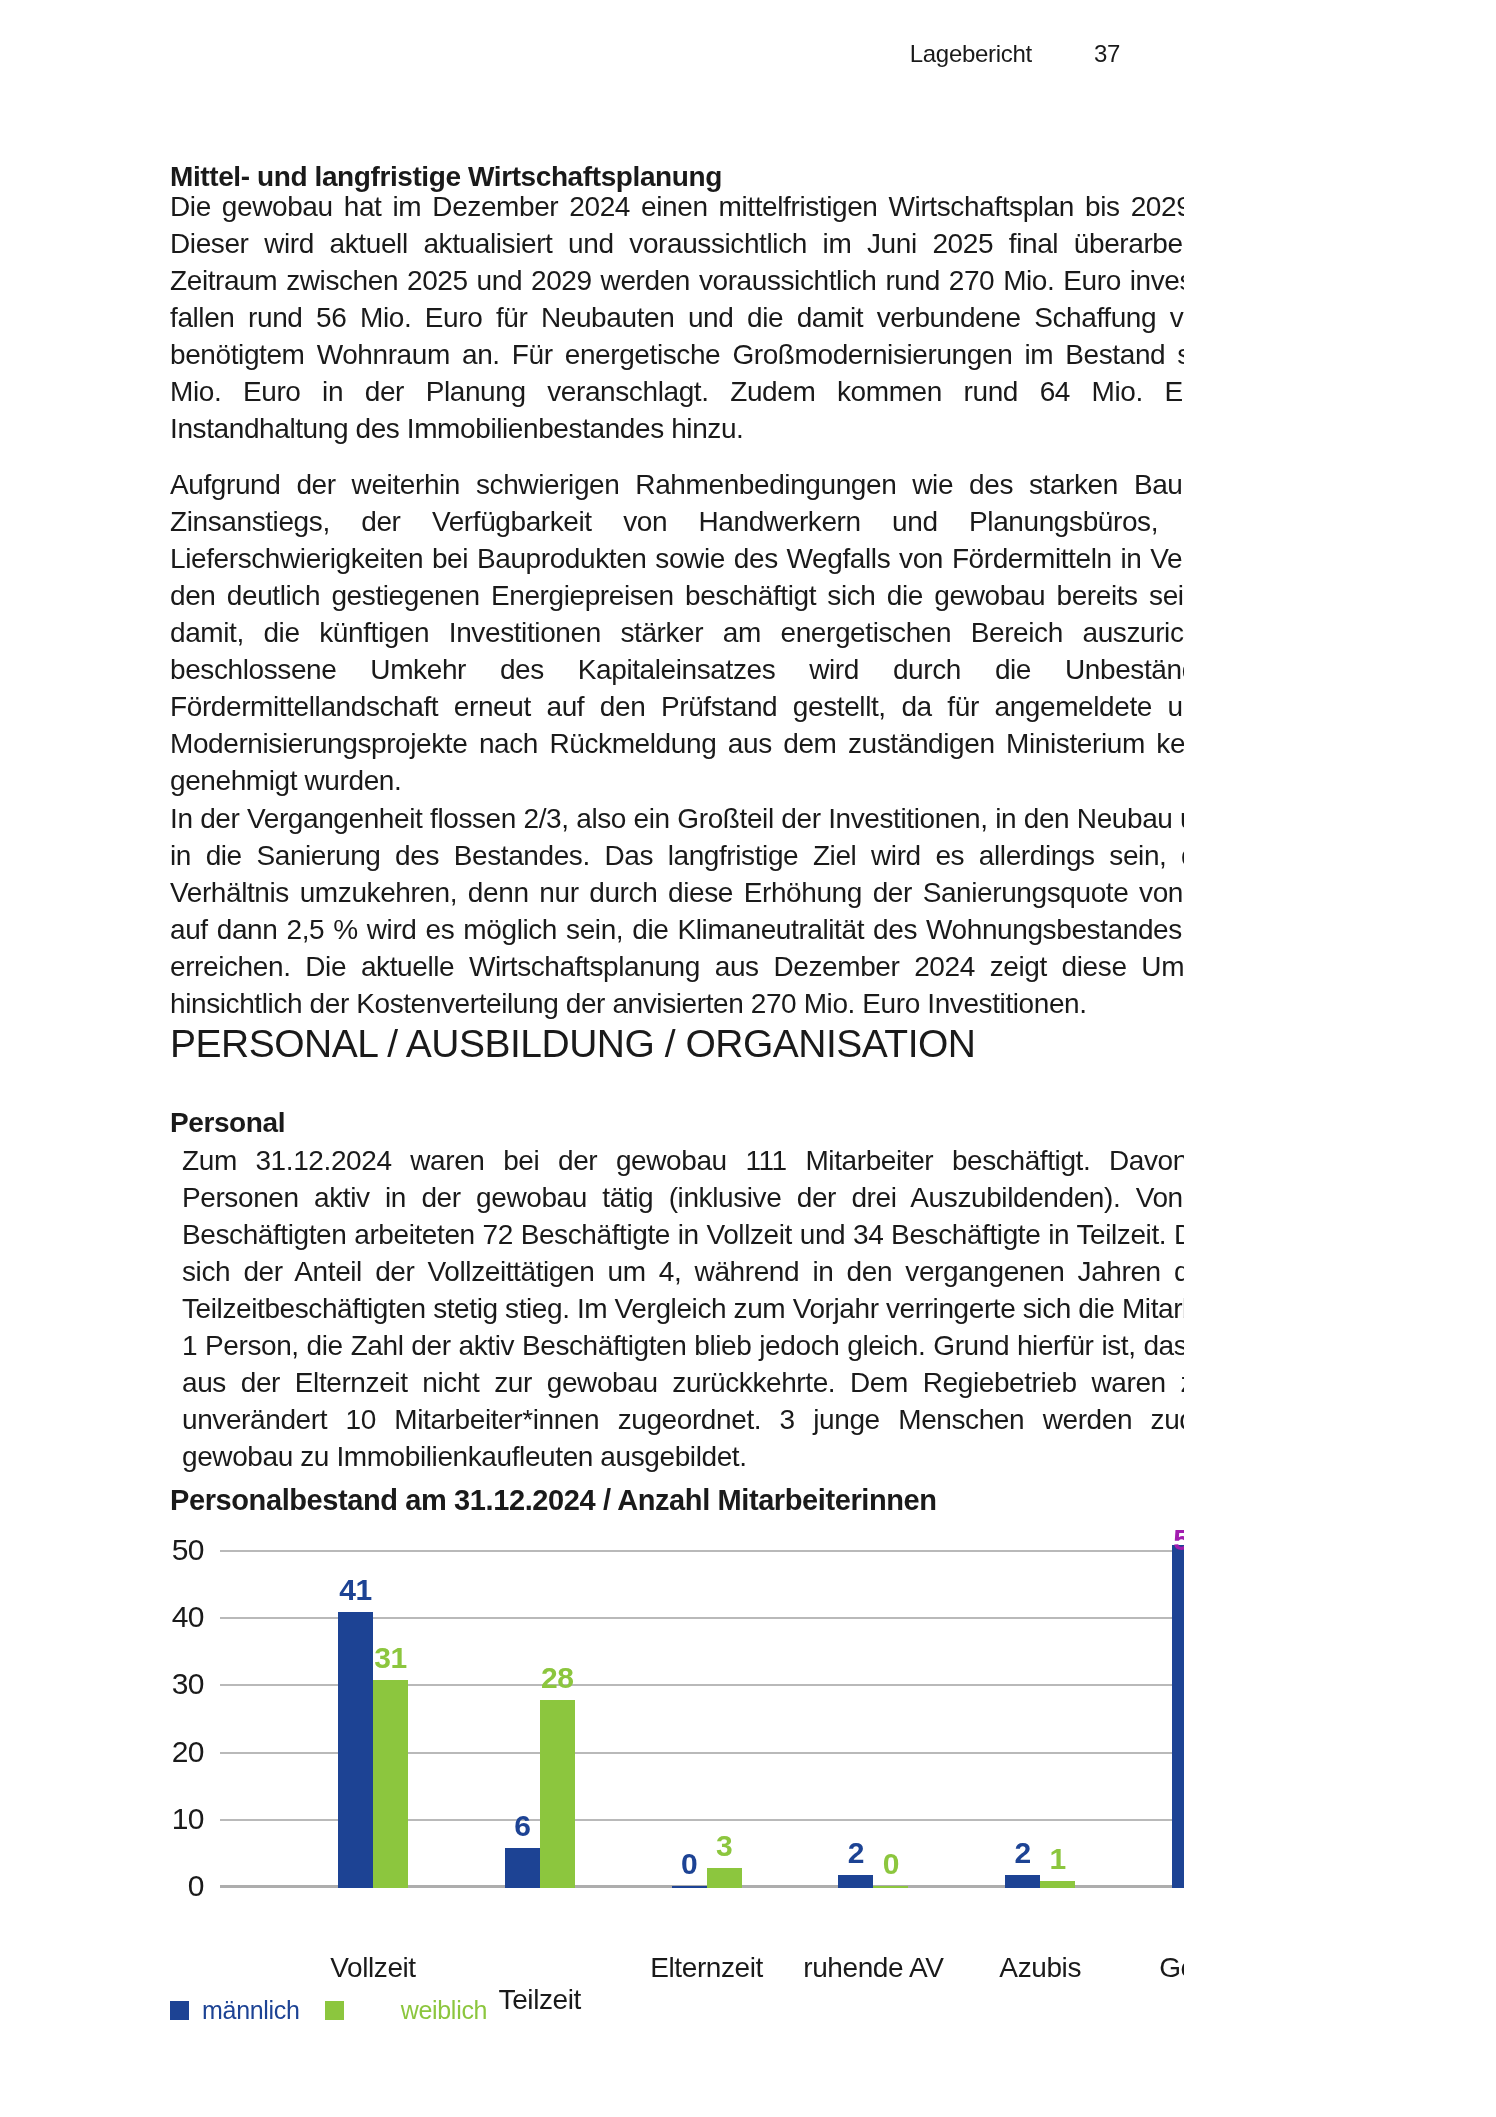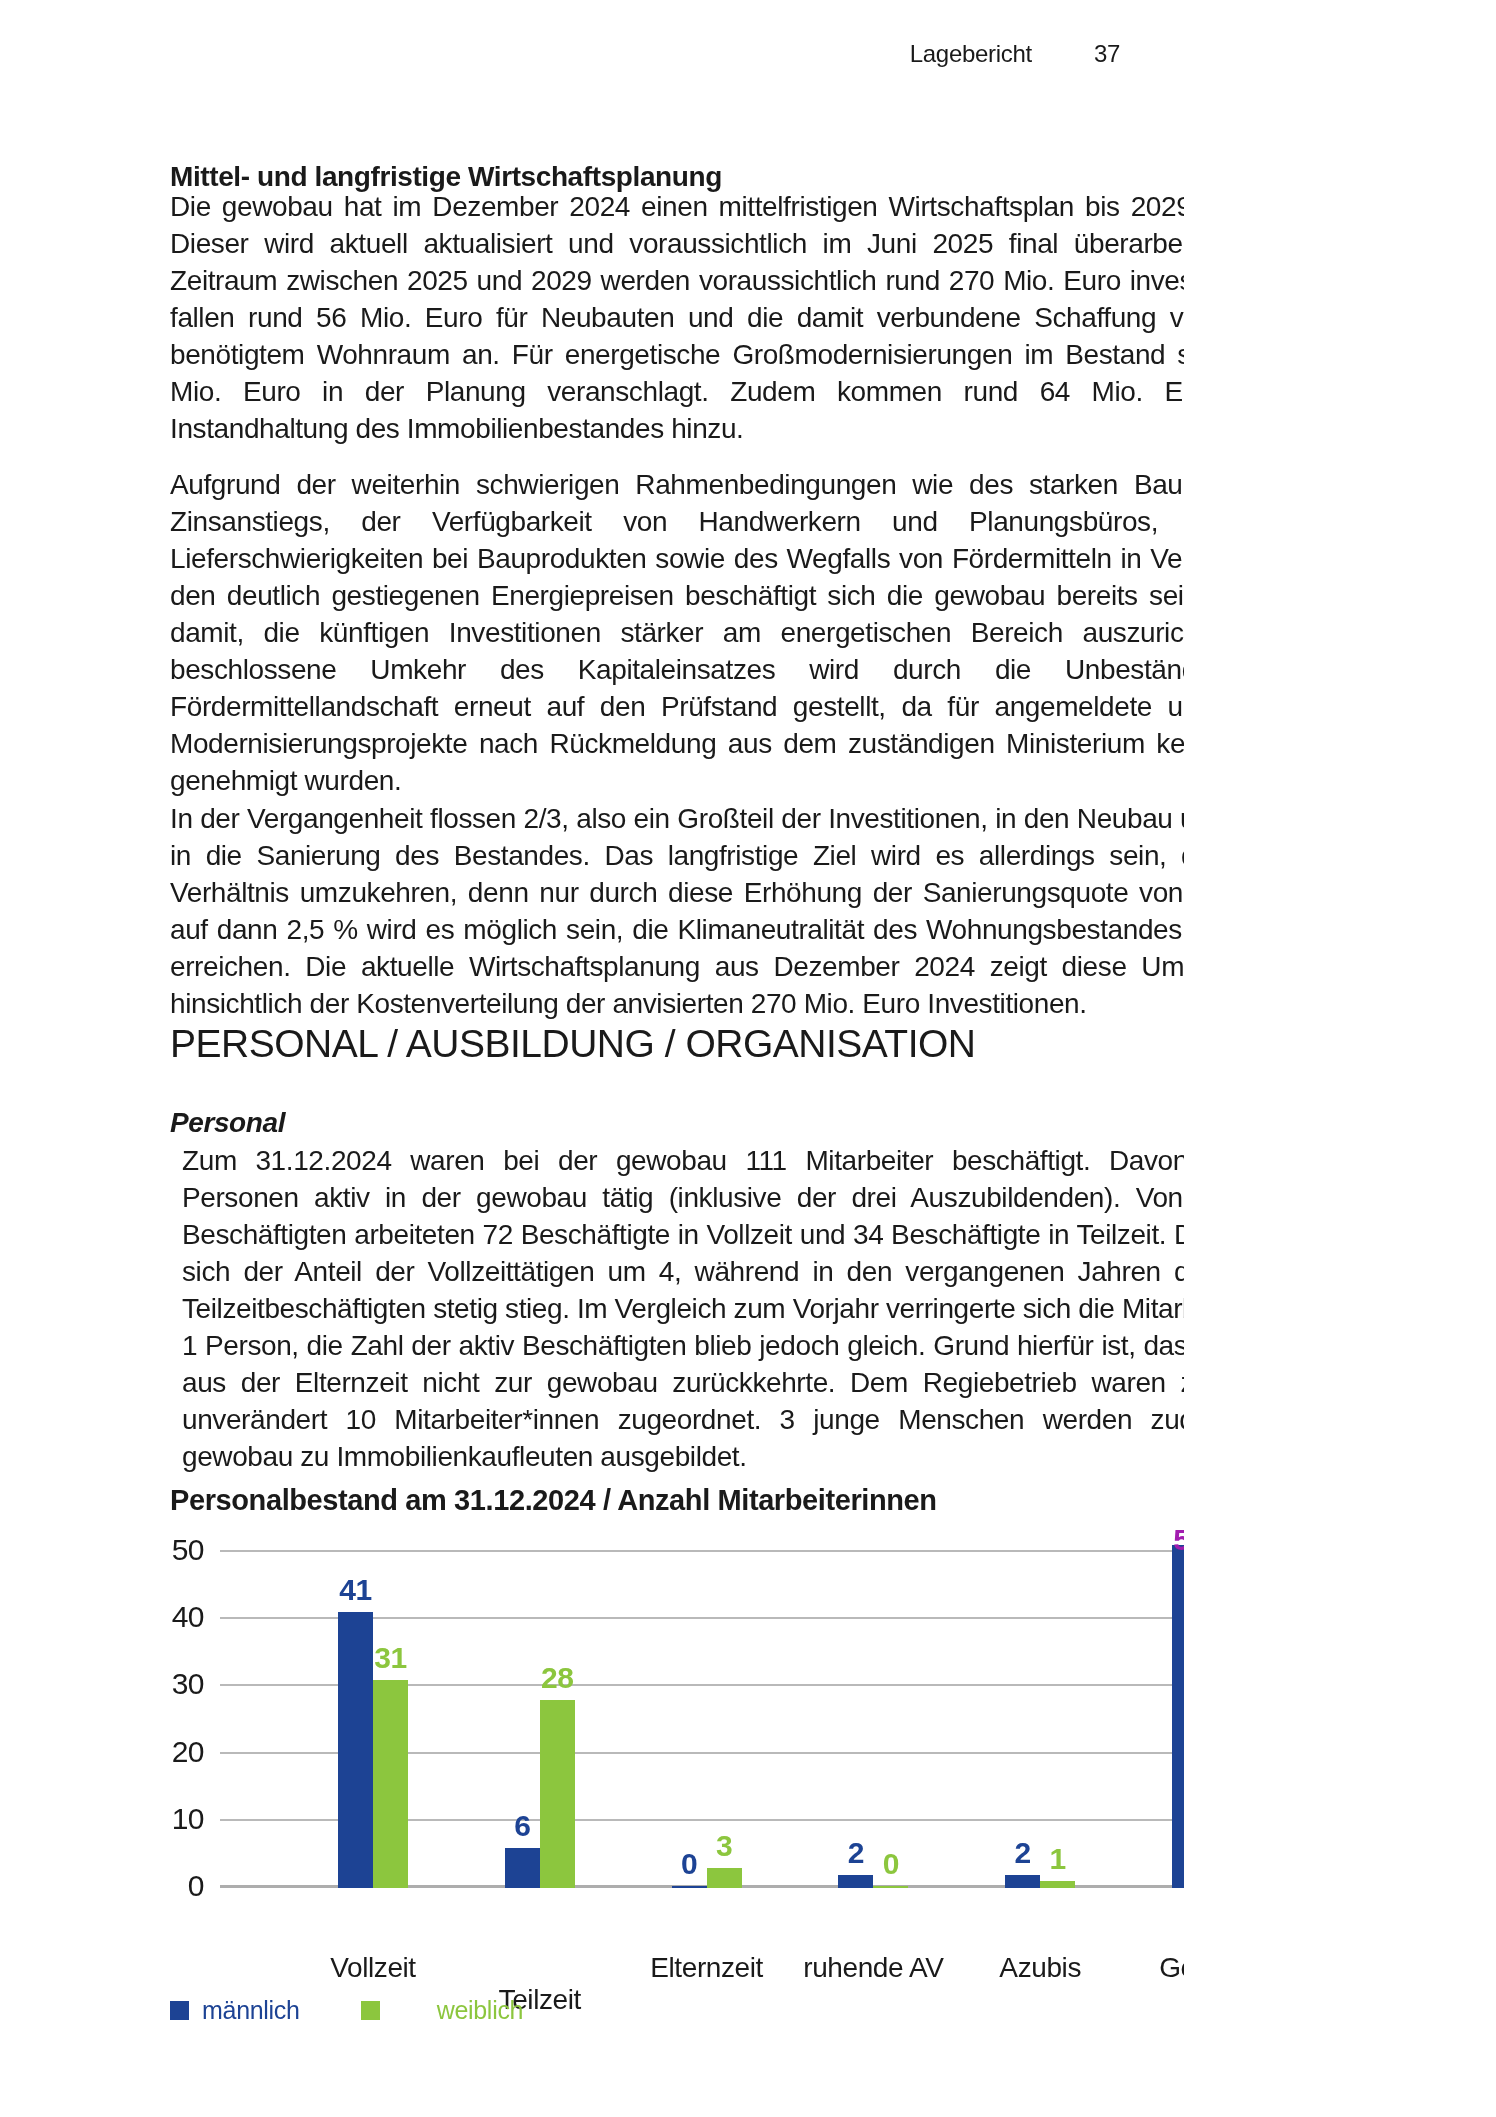--- a/index.html
+++ b/index.html
@@ -32,21 +32,21 @@
   
   .chart-title{position:absolute;left:170px;top:1484px;font-size:29px;font-weight:bold;letter-spacing:-0.4px;}
   #plot{position:absolute;left:220px;top:1456px;width:1113px;height:432px;}
   .gridline{position:absolute;left:0;width:1113px;height:2px;background:#b9b9b9;}
   .gridline.baseline{height:3px;background:#adadad;}
   .ytick{position:absolute;left:-70px;width:54px;text-align:right;font-size:30px;line-height:32px;letter-spacing:-0.5px;color:#1a1a1a;}
   .bar{position:absolute;}
   .val{position:absolute;width:70px;text-align:center;font-size:30px;font-weight:bold;letter-spacing:-0.5px;}
   .xlabels{position:absolute;left:220px;top:1952px;width:1113px;height:40px;}
   .xlab{position:absolute;width:200px;text-align:center;font-size:28px;letter-spacing:-0.4px;color:#1a1a1a;}
-  .legend{position:absolute;left:170px;top:1996px;display:flex;align-items:center;gap:61px;}
+  .legend{position:absolute;left:170px;top:1996px;display:flex;align-items:center;gap:25px;}
   .leg-item{display:flex;align-items:center;gap:13px;font-size:25px;letter-spacing:-0.3px;}
   .leg-swatch{width:19px;height:19px;display:inline-block;}
 </style>
 </head>
 <body>
 
 <div class="page">
 
   <div class="hdr">
     <span>Lagebericht</span>
@@ -66,21 +66,21 @@
   </div>
 
   <div class="col" style="top:800px;">
     <p class="body">In der Vergangenheit flossen 2/3, also ein Großteil der Investitionen, in den Neubau und rund 1/3 in die Sanierung des Bestandes. Das langfristige Ziel wird es allerdings sein, das aktuelle Verhältnis umzukehren, denn nur durch diese Erhöhung der Sanierungsquote von aktuell 1 % auf dann 2,5 % wird es möglich sein, die Klimaneutralität des Wohnungsbestandes bis 2045 zu erreichen. Die aktuelle Wirtschaftsplanung aus Dezember 2024 zeigt diese Umkehr bereits hinsichtlich der Kostenverteilung der anvisierten 270 Mio. Euro Investitionen.</p>
   </div>
 
   <div class="col" style="top:1022px;">
     <div class="section-h">PERSONAL / AUSBILDUNG / ORGANISATION</div>
   </div>
 
-  <div class="col" style="top:1104px;font-style:italic;">
+  <div class="col" style="top:1104px;">
     <div class="h-bold">Personal</div>
   </div>
 
   <div class="col" style="top:1142px;margin-left:12px;">
     <p class="body">Zum 31.12.2024 waren bei der gewobau 111 Mitarbeiter beschäftigt. Davon waren 106 Personen aktiv in der gewobau tätig (inklusive der drei Auszubildenden). Von den aktiven Beschäftigten arbeiteten 72 Beschäftigte in Vollzeit und 34 Beschäftigte in Teilzeit. Damit erhöhte sich der Anteil der Vollzeittätigen um 4, während in den vergangenen Jahren der Anteil der Teilzeitbeschäftigten stetig stieg. Im Vergleich zum Vorjahr verringerte sich die Mitarbeiterzahl um 1 Person, die Zahl der aktiv Beschäftigten blieb jedoch gleich. Grund hierfür ist, dass eine Mutter aus der Elternzeit nicht zur gewobau zurückkehrte. Dem Regiebetrieb waren zum Stichtag unverändert 10 Mitarbeiter*innen zugeordnet. 3 junge Menschen werden zudem bei der gewobau zu Immobilienkaufleuten ausgebildet.</p>
   </div>
 
   <div class="chart-title">Personalbestand am 31.12.2024 / Anzahl Mitarbeiterinnen</div>
 
   <div id="plot">

